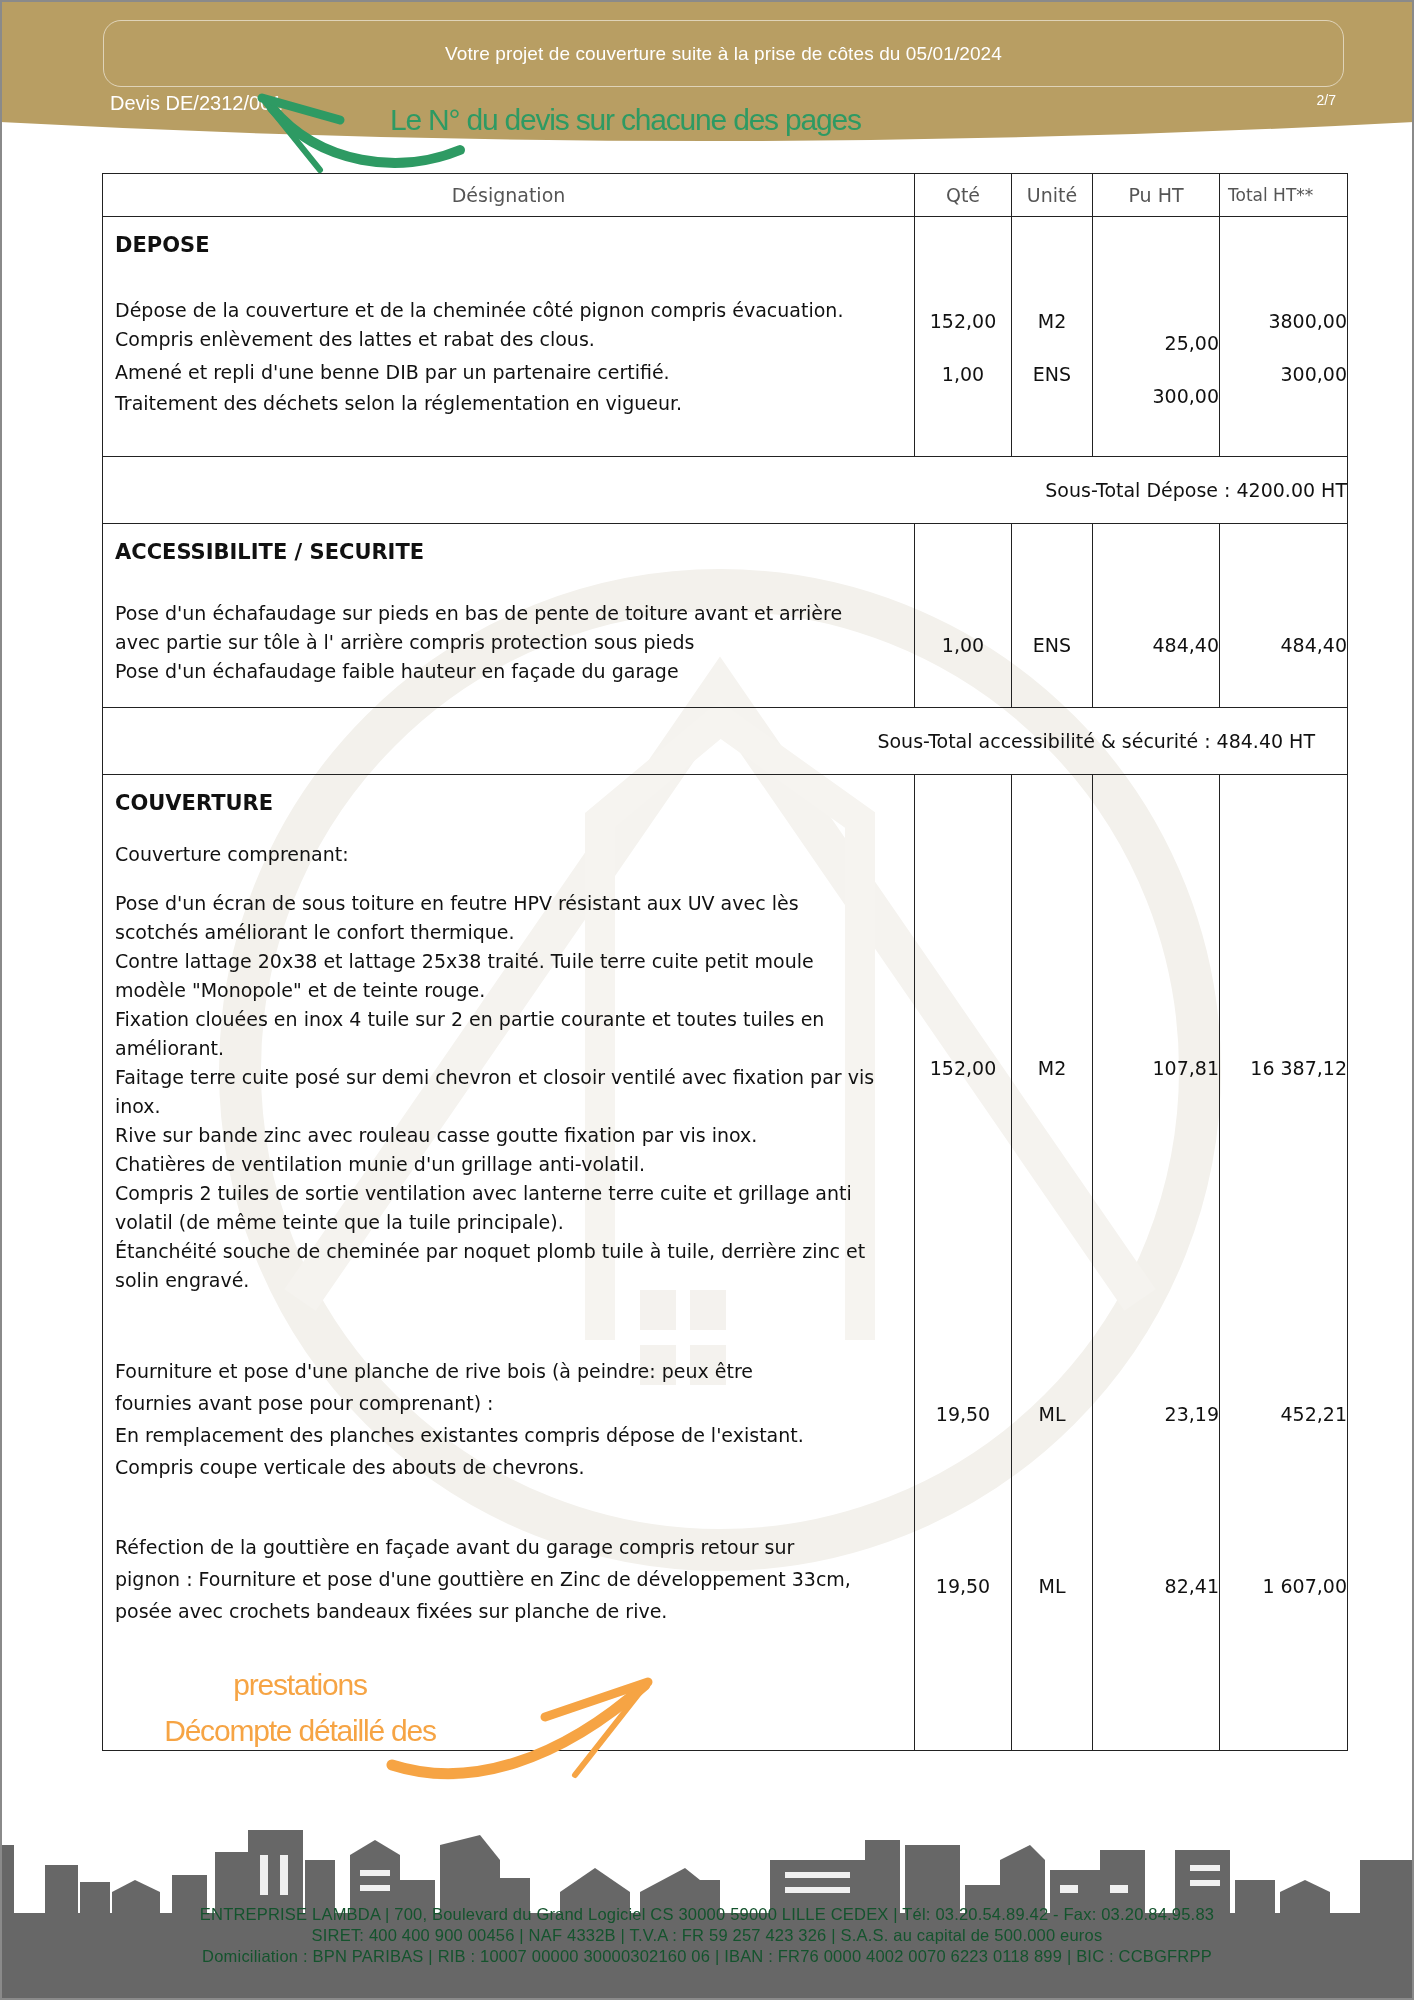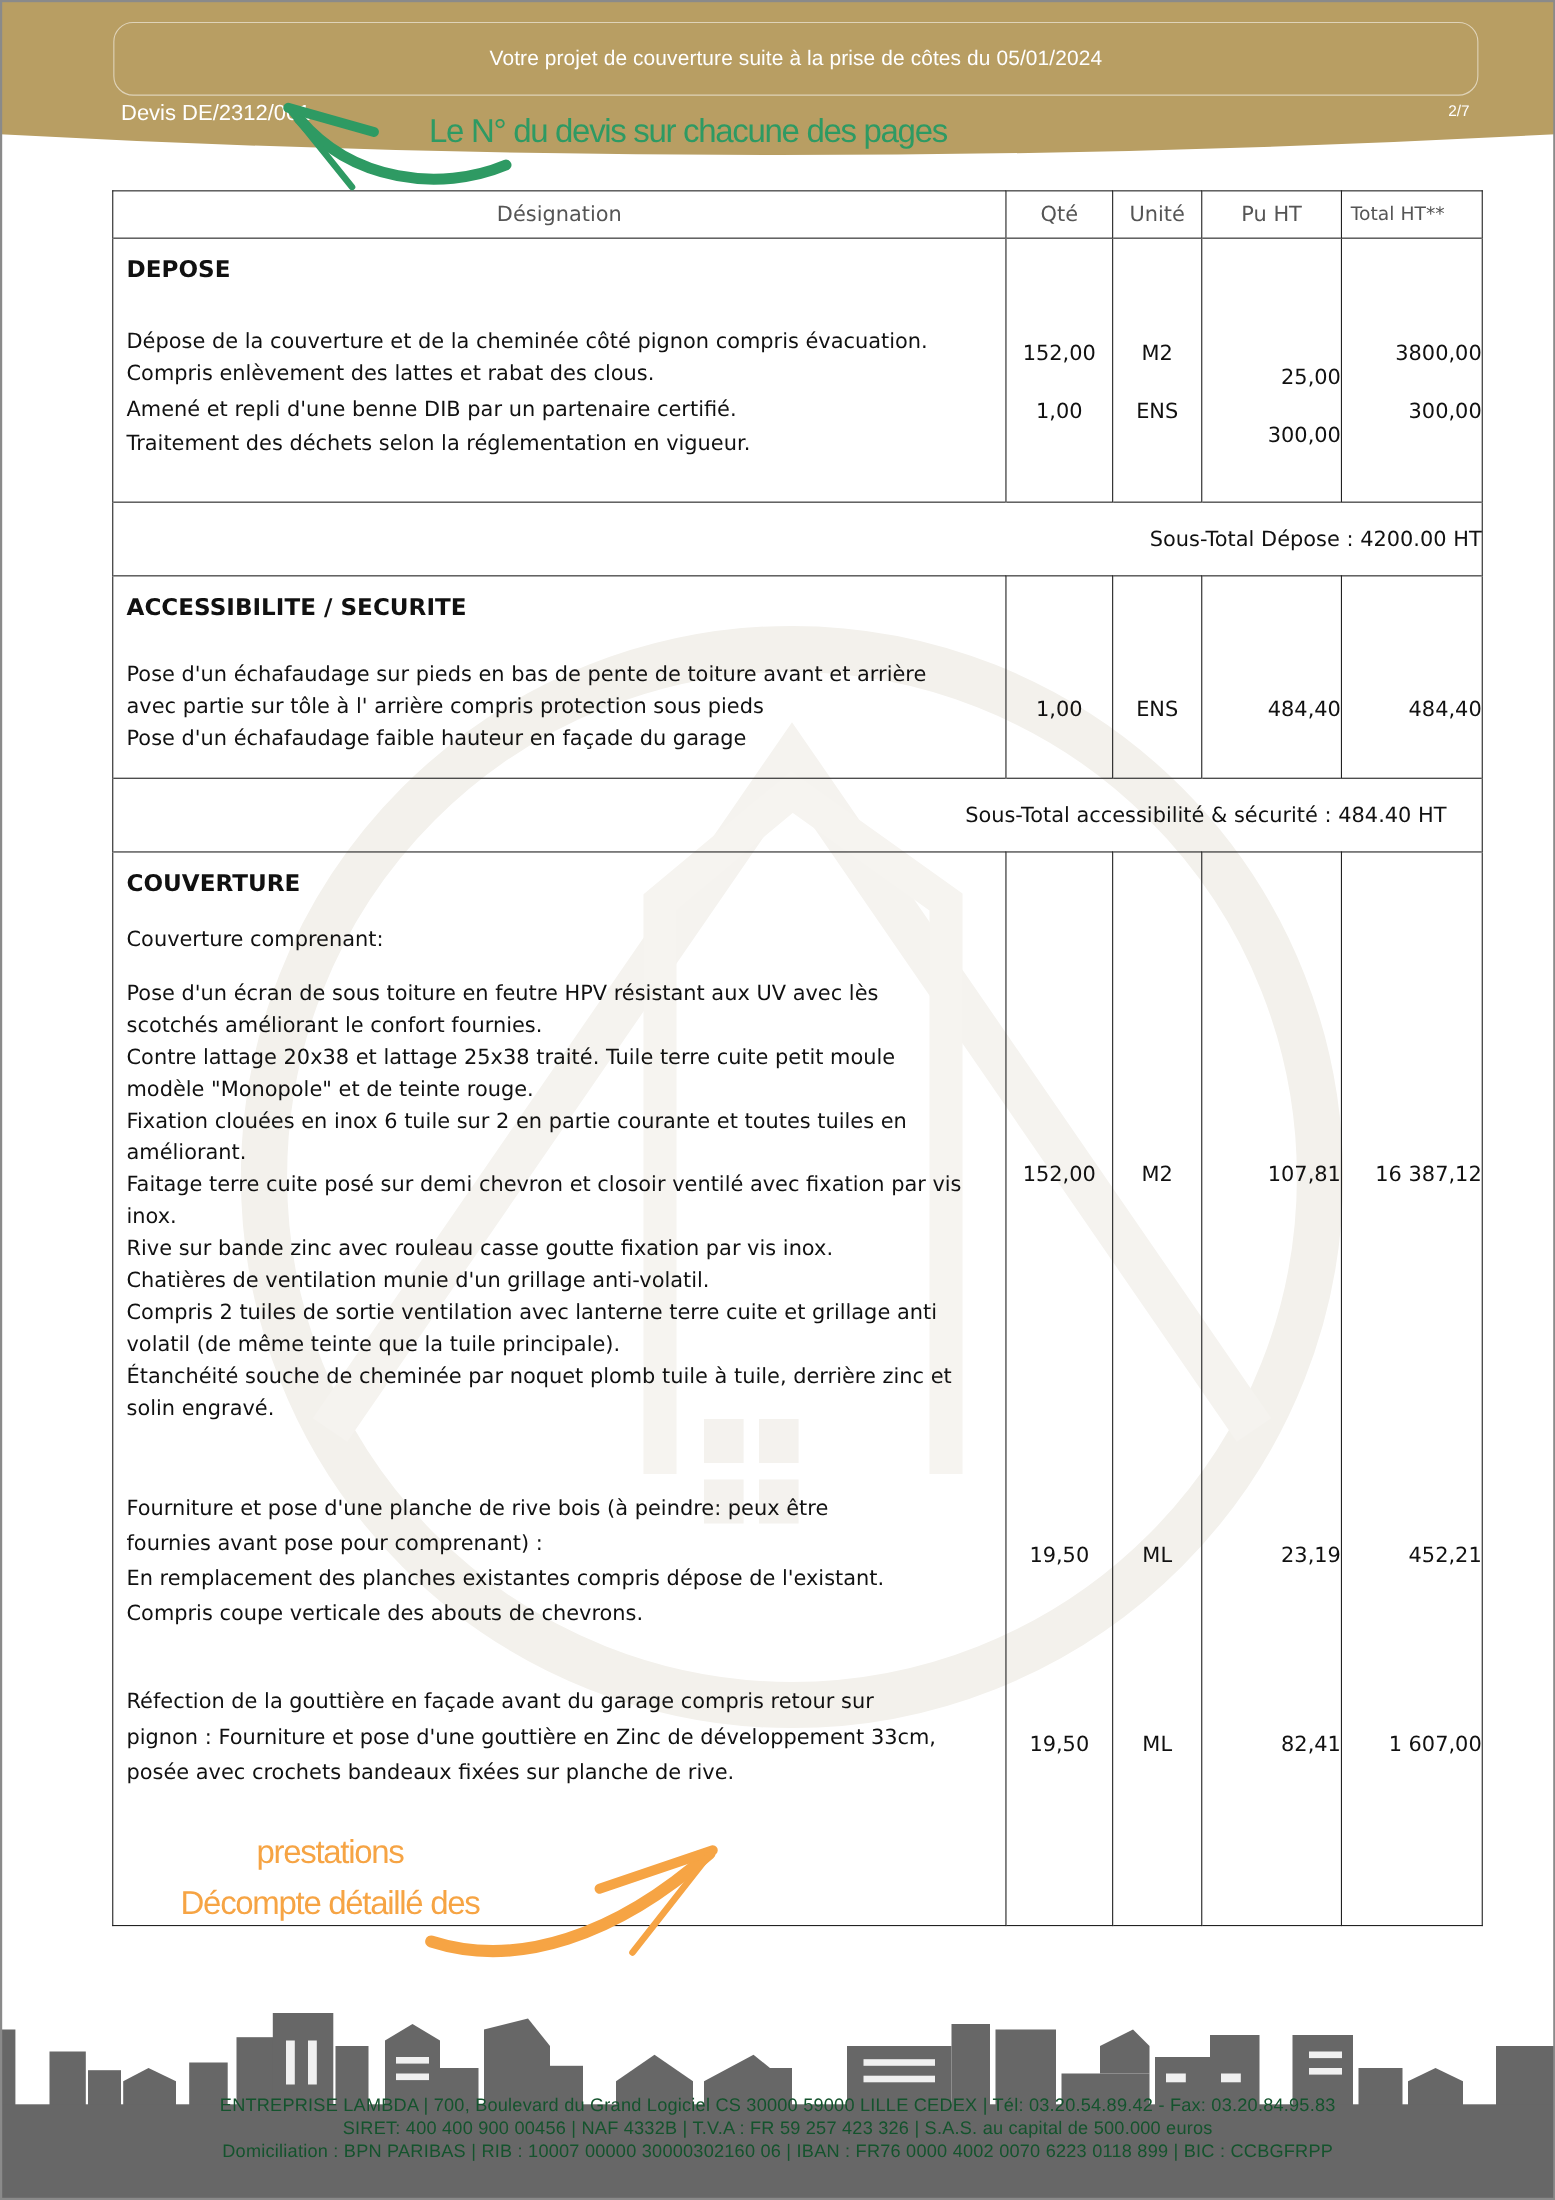--- a/index.html
+++ b/index.html
@@ -185,24 +185,24 @@
     <td colspan="5" class="subtotal-cell" style="padding-right:32px;">Sous-Total accessibilité &amp; sécurité : 484.40  HT</td>
   </tr>
 
   <tr class="row-border">
     <td style="height:975px;">
       <div class="desc">
         <span class="section-title">COUVERTURE</span>
         <span class="line" style="margin-top:20px;">Couverture comprenant:</span>
         <div style="height:20px;"></div>
         <span class="line">Pose d'un écran de sous toiture en feutre HPV résistant aux UV avec lès</span>
-        <span class="line">scotchés améliorant le confort fournies.</span>
+        <span class="line">scotchés améliorant le confort thermique.</span>
         <span class="line">Contre lattage 20x38 et lattage 25x38 traité. Tuile terre cuite petit moule</span>
         <span class="line">modèle "Monopole" et de teinte rouge.</span>
-        <span class="line">Fixation clouées en inox 6 tuile sur 2 en partie courante et toutes tuiles en</span>
+        <span class="line">Fixation clouées en inox 4 tuile sur 2 en partie courante et toutes tuiles en</span>
         <span class="line">améliorant.</span>
         <span class="line">Faitage terre cuite posé sur demi chevron et closoir ventilé avec fixation par vis</span>
         <span class="line">inox.</span>
         <span class="line">Rive sur bande zinc avec rouleau casse goutte fixation par vis inox.</span>
         <span class="line">Chatières de ventilation munie d'un grillage anti-volatil.</span>
         <span class="line">Compris 2 tuiles de sortie ventilation avec lanterne terre cuite et grillage anti</span>
         <span class="line">volatil (de même teinte que la tuile principale).</span>
         <span class="line">Étanchéité souche de cheminée par noquet plomb tuile à tuile, derrière zinc et</span>
         <span class="line">solin engravé.</span>
         <div style="height:60px;"></div>

